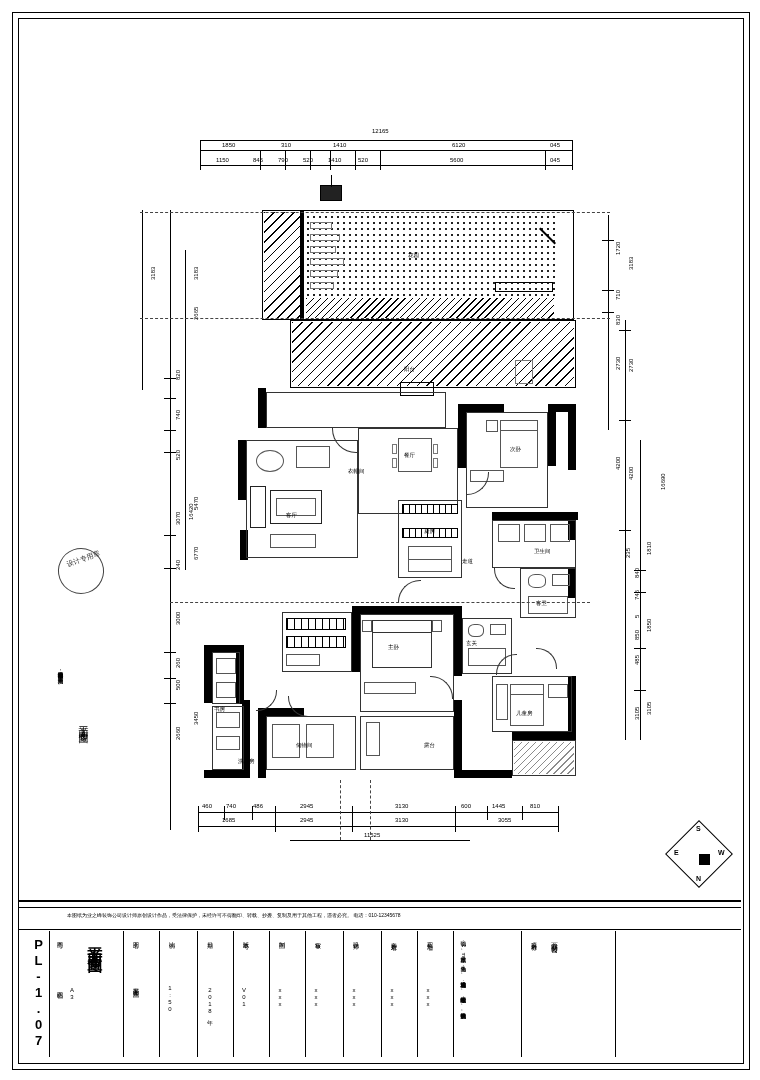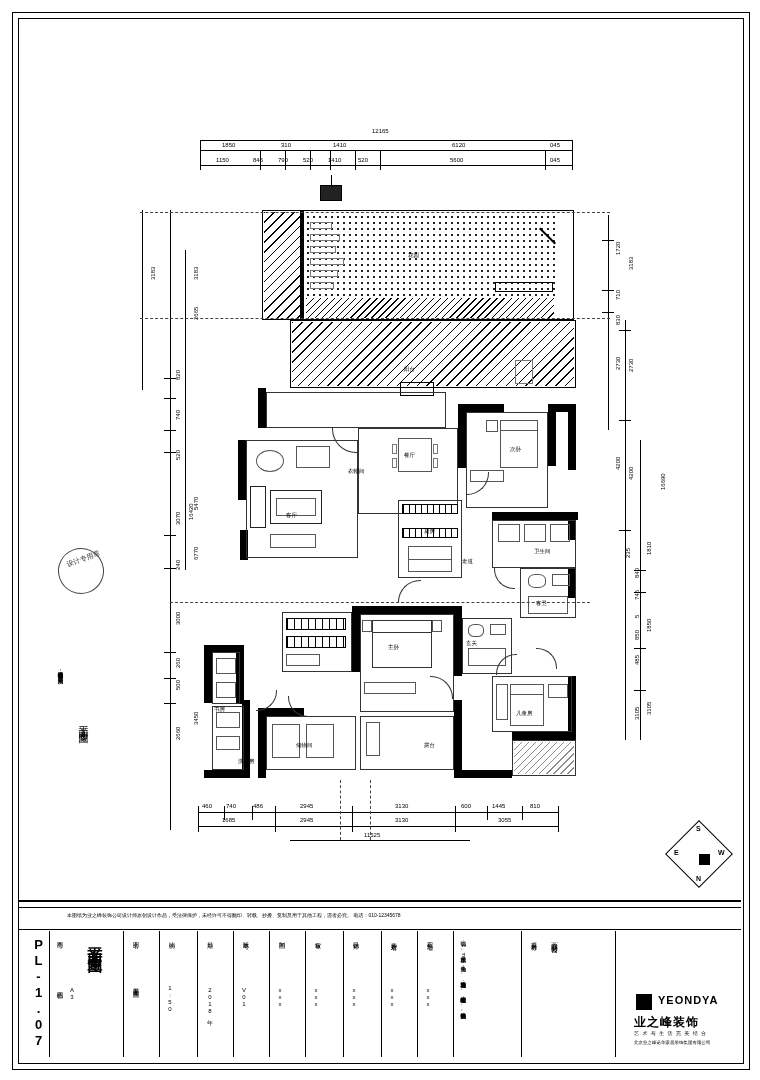--- a/index.html
+++ b/index.html
@@ -419,20 +419,13 @@
     <div class="vline" style="left:250px;top:30px;height:126px;background:#000;"></div>
     <div class="vline" style="left:286px;top:30px;height:126px;background:#000;"></div>
     <div class="vline" style="left:324px;top:30px;height:126px;background:#000;"></div>
     <div class="vline" style="left:362px;top:30px;height:126px;background:#000;"></div>
     <div class="vline" style="left:398px;top:30px;height:126px;background:#000;"></div>
     <div class="vline" style="left:434px;top:30px;height:126px;background:#000;"></div>
     <div class="vline" style="left:502px;top:30px;height:126px;background:#000;"></div>
     <div class="vline" style="left:596px;top:30px;height:126px;background:#000;"></div>
   </div>
 
-  <div class="logo">
-    <div class="logo-sq"></div>
-    <div class="logo-txt" style="left:30px;top:6px;font-size:11px;letter-spacing:1px;">YEONDYA</div>
-    <div class="logo-txt" style="left:6px;top:26px;font-size:12px;letter-spacing:1px;">业之峰装饰</div>
-    <div style="position:absolute;left:6px;top:42px;font-size:5px;letter-spacing:1px;">艺 术 与 生 活 完 美 结 合</div>
-    <div style="position:absolute;left:6px;top:52px;font-size:4.5px;">北京业之峰诺华家居装饰集团有限公司</div>
-  </div>
 </div>
 
 </body></html>

